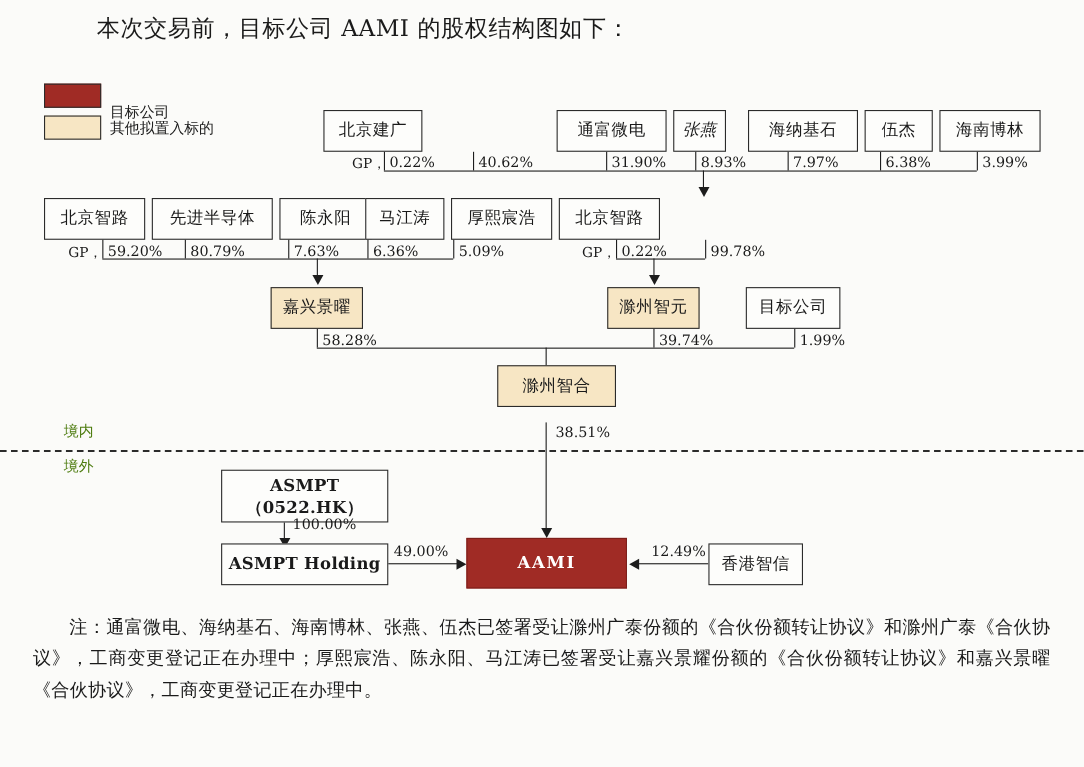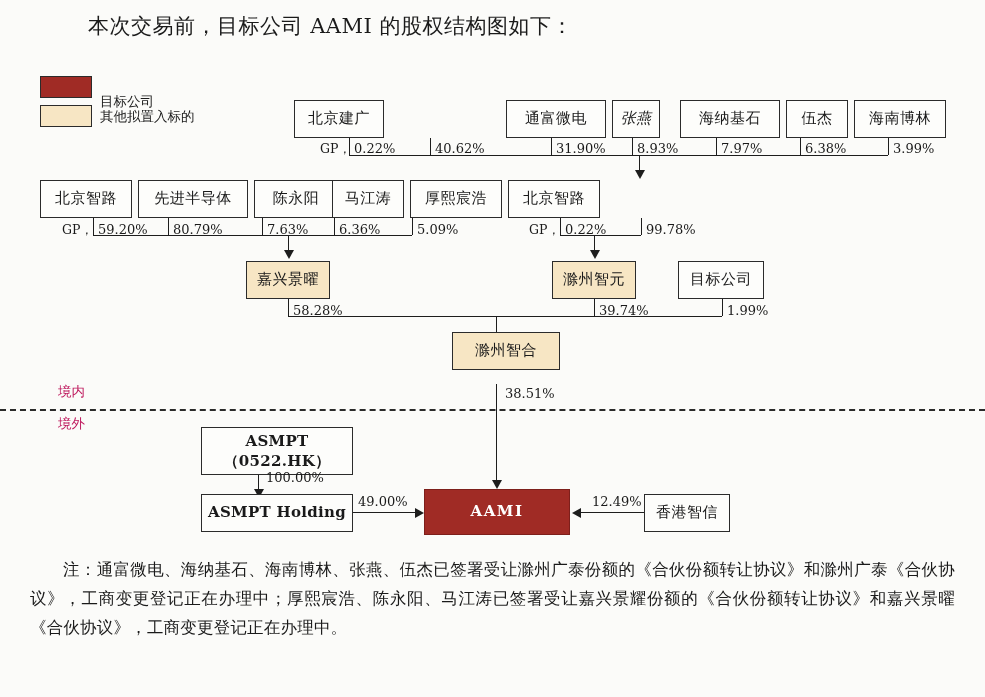--- a/index.html
+++ b/index.html
@@ -92,21 +92,21 @@
     white-space:nowrap;
   }
 
   
   .divider{
     left:0;width:985px;height:0;
     border-top:2.2px dashed #2b2b2b;
   }
   .zone-label{
     font-size:13.5px;
-    color:#be185d;
+    color:#4d7c0f;
     white-space:nowrap;
   }
 
   
   .note{
     left:30px;top:556px;width:925px;
     font-size:16.5px;
     line-height:1.75;
     text-align:justify;
     text-indent:2em;

